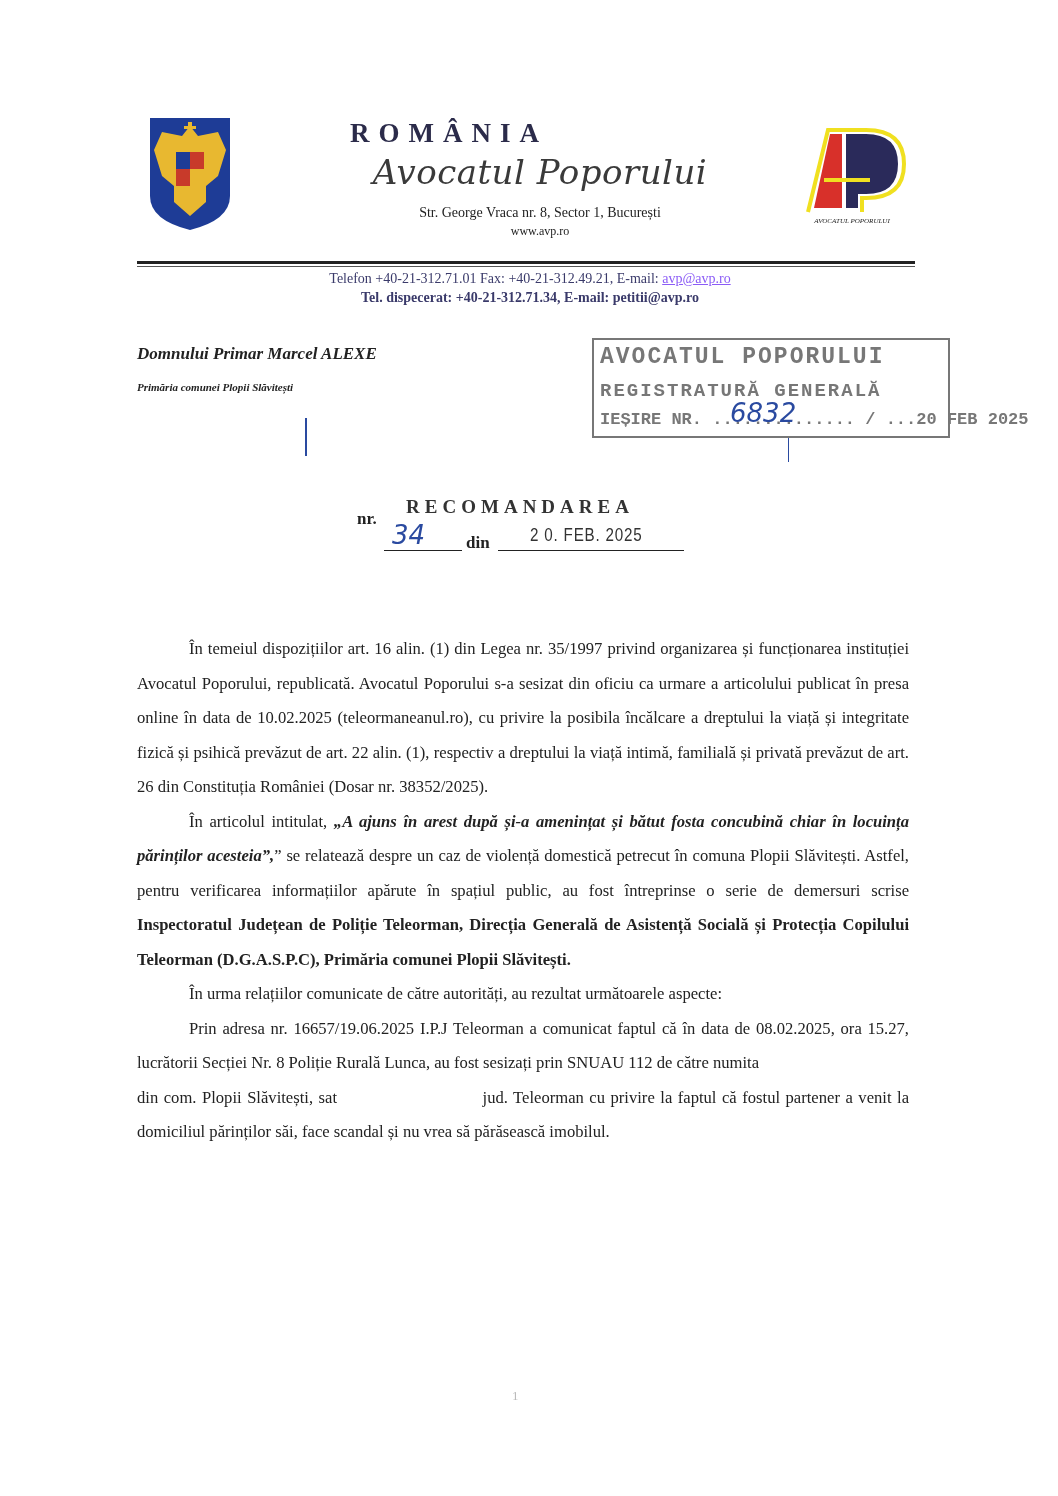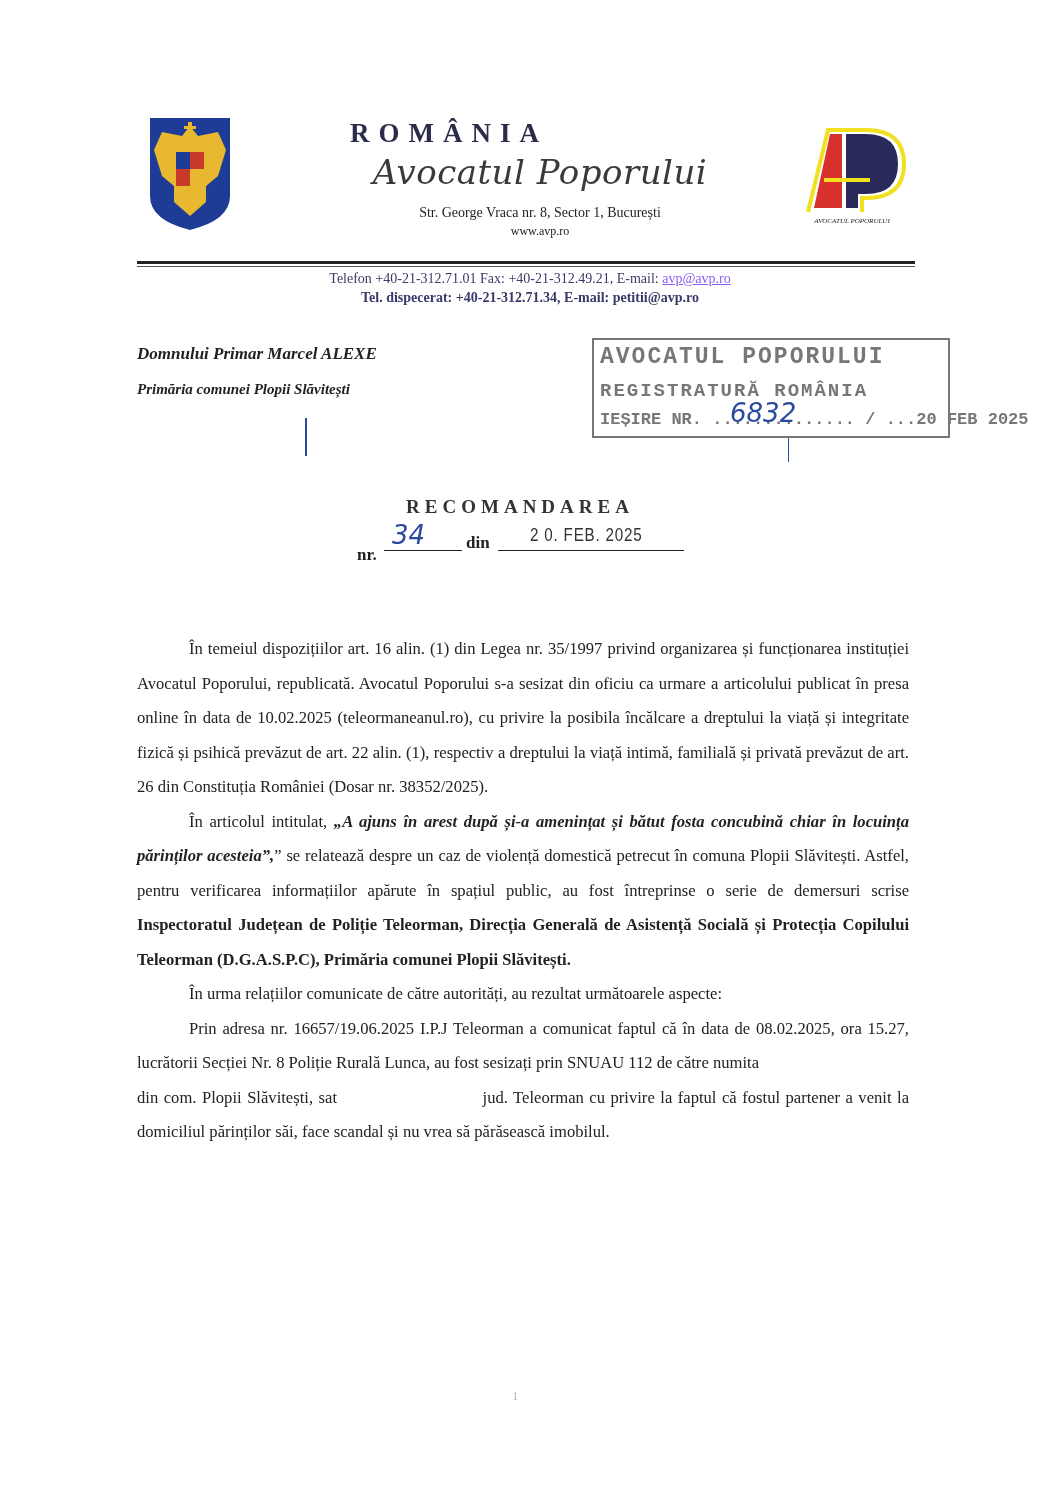--- a/index.html
+++ b/index.html
@@ -20,21 +20,21 @@
 
   .rule1 { left: 137px; top: 261px; width: 778px; height: 3px; background: #222; }
   .rule2 { left: 137px; top: 266px; width: 778px; height: 1px; background: #555; }
 
   .contact1 { left: 180px; top: 271px; width: 700px; text-align: center; font-size: 14px; color: #3a3a6a; }
   .contact1 a { color: #8b5cf6; text-decoration: underline; }
   .contact2 { left: 180px; top: 290px; width: 700px; text-align: center; font-size: 14px; font-weight: bold; color: #3a3a6a; }
 
   
   .recip1 { left: 137px; top: 344px; font-size: 17px; font-style: italic; font-weight: bold; color: #222; }
-  .recip2 { left: 137px; top: 381px; font-size: 15px; font-style: italic; font-weight: bold; color: #222; }
+  .recip2 { left: 137px; top: 381px; font-size: 11px; font-style: italic; font-weight: bold; color: #222; }
   .blue-tick { background: #2a4aa0; width: 2px; }
 
   
   .stamp { left: 592px; top: 338px; width: 358px; height: 100px; border: 2px solid #777;
            box-sizing: border-box; font-family: "Liberation Mono", "DejaVu Sans Mono", monospace;
            color: #777; font-weight: bold; }
   .stamp .s1 { position: absolute; left: 6px; top: 4px; font-size: 23px; letter-spacing: 2px; white-space: nowrap; }
   .stamp .s2 { position: absolute; left: 6px; top: 40px; font-size: 19px; letter-spacing: 2px; white-space: nowrap; }
   .stamp .s3 { position: absolute; left: 6px; top: 70px; font-size: 17px; white-space: nowrap; }
   .stamp .hand { font-family: "DejaVu Sans", sans-serif; font-weight: normal; color: #2a4aa0;
@@ -100,33 +100,33 @@
   <span>Telefon +40-21-312.71.01  Fax: +40-21-312.49.21, E-mail: </span><a>avp@avp.ro</a>
 </div>
 <div class="abs contact2">Tel. dispecerat: +40-21-312.71.34, E-mail: petitii@avp.ro</div>
 
 <div class="abs recip1">Domnului  Primar Marcel ALEXE</div>
 <div class="abs recip2">Primăria  comunei Plopii Slăvitești</div>
 <div class="abs blue-tick" style="left:305px; top:418px; height:38px;"></div>
 
 <div class="abs stamp">
   <div class="s1">AVOCATUL  POPORULUI</div>
-  <div class="s2">REGISTRATURĂ  ROMÂNIA</div>
+  <div class="s2">REGISTRATURĂ  GENERALĂ</div>
   <div class="s3">
     <span>IEȘIRE NR.</span>
     <span class="dots">..............</span>
     <span>/</span>
     <span class="dots">...</span><span>20 FEB 2025</span>
     <span class="hand">6832</span>
   </div>
 </div>
 <div class="abs blue-tick" style="left:788px; top:438px; height:24px; width:1px;"></div>
 
 <div class="abs rec-title">RECOMANDAREA</div>
-<div class="abs rec-nr" style="top:545px;">nr.</div>
+<div class="abs rec-nr" style="top:509px;">nr.</div>
 <div class="abs nr-hand">34</div>
 <div class="abs nr-line"></div>
 <div class="abs rec-din">din</div>
 <div class="abs din-stamp">2 0. FEB. 2025</div>
 <div class="abs din-line"></div>
 
 <div class="abs body-text">
   <p>În temeiul dispozițiilor art. 16 alin. (1) din Legea nr. 35/1997 privind organizarea și funcționarea instituției Avocatul Poporului, republicată. Avocatul Poporului s-a sesizat din oficiu ca urmare a articolului publicat în presa online  în data de 10.02.2025 (teleormaneanul.ro), cu privire la posibila încălcare a dreptului la viață și integritate fizică și psihică prevăzut de art. 22 alin. (1), respectiv a dreptului la viață intimă, familială și privată prevăzut de art. 26 din Constituția României (Dosar nr. 38352/2025).</p>
   <p><span>În articolul intitulat, </span><span class="bi">„A ajuns în arest după și-a amenințat și bătut fosta concubină chiar în locuința părinților acesteia”,</span><span>” se relatează despre un caz de violență domestică petrecut în comuna Plopii Slăvitești. Astfel, pentru verificarea informațiilor apărute în spațiul public, au fost întreprinse o serie de demersuri scrise </span><span class="b">Inspectoratul Județean de Poliție Teleorman, Direcția Generală de Asistență Socială și Protecția Copilului Teleorman (D.G.A.S.P.C), Primăria comunei Plopii Slăvitești.</span></p>
   <p>În urma relațiilor comunicate de către autorități, au rezultat următoarele aspecte:</p>

